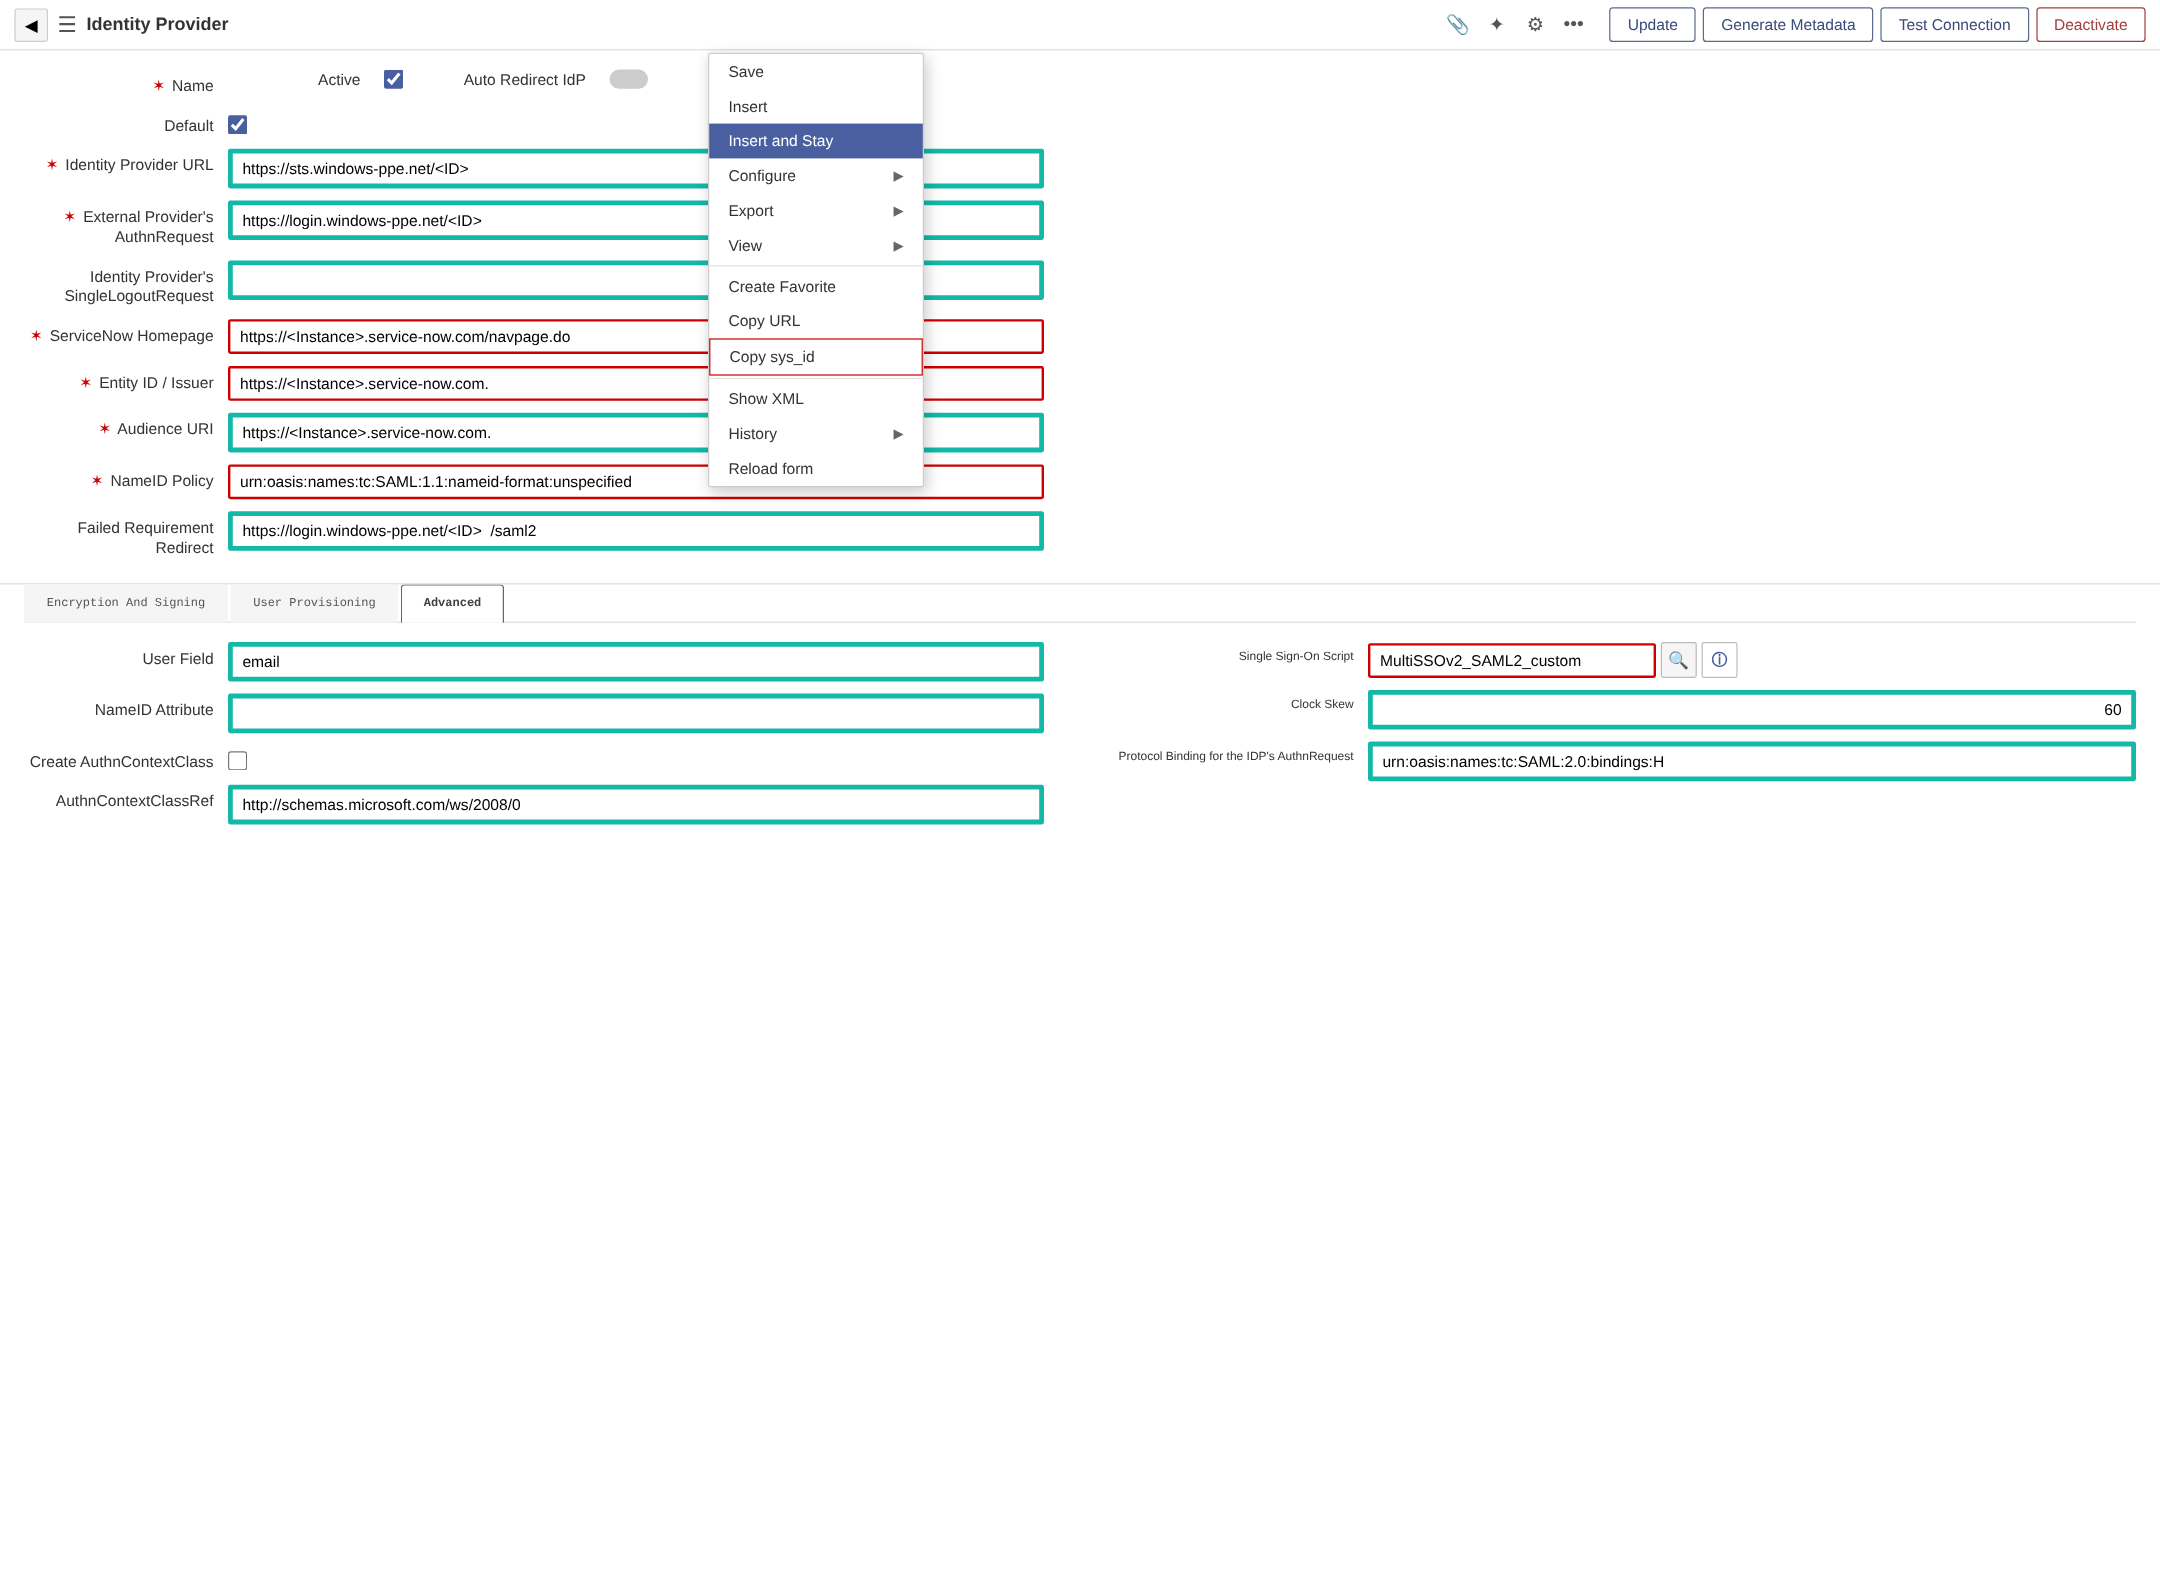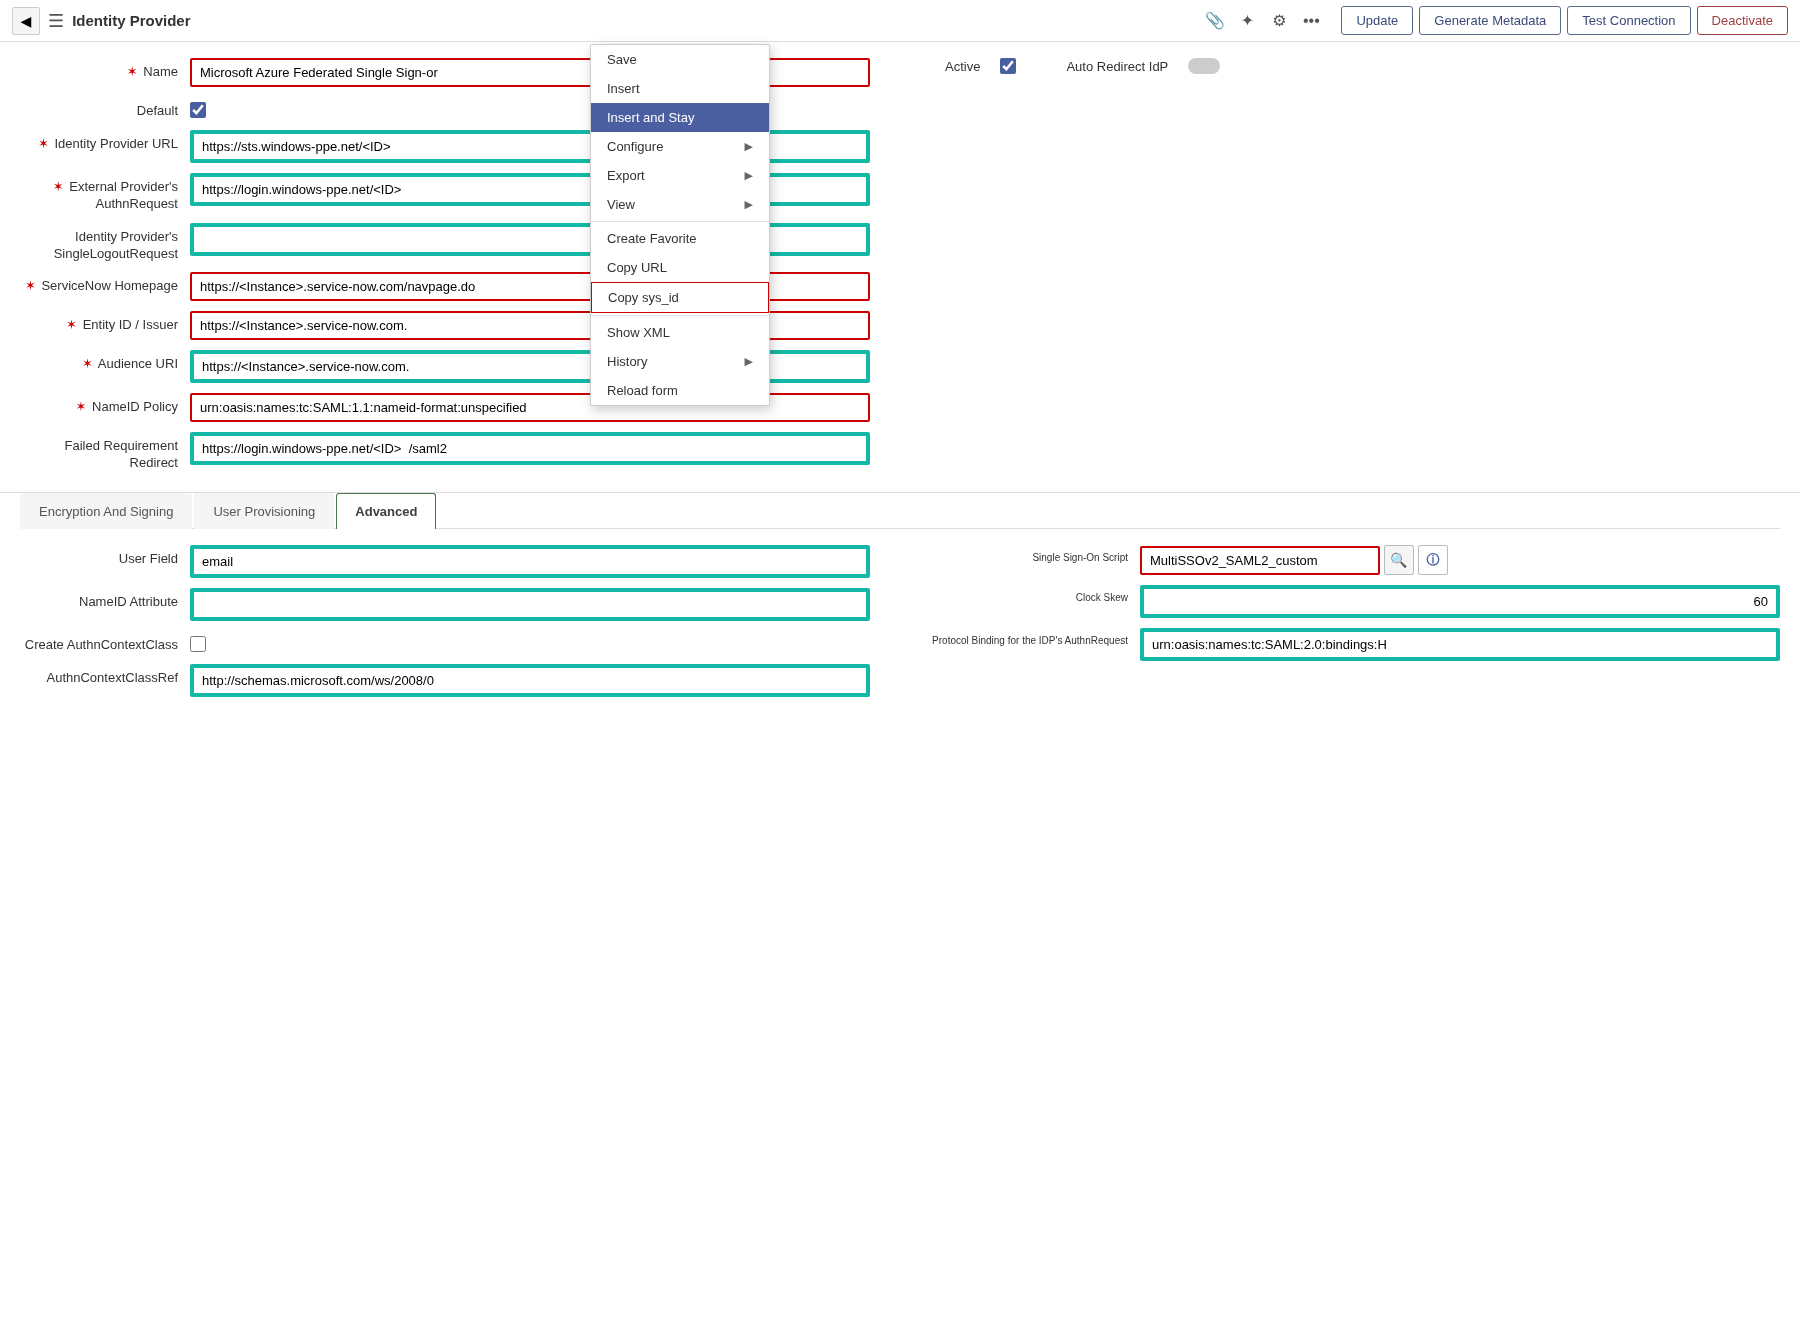--- a/index.html
+++ b/index.html
@@ -119,28 +119,29 @@
       padding: 0 20px;
     }
     .tabs-bar {
       display: flex;
       border-bottom: 1px solid #ddd;
       margin-bottom: 0;
     }
     .tab {
       padding: 10px 18px;
       cursor: pointer;
-      font-size: 13px;
+      font-size: 10px;
       color: #555;
       border: 1px solid transparent;
       border-bottom: none;
       margin-right: 2px;
       margin-bottom: -1px;
       background: #f5f5f5;
       border-radius: 3px 3px 0 0;
+      font-family: Liberation Mono, monospace;
     }
     .tab.active-tab {
       background: #fff;
       border-color: #4a7a4a;
       color: #404040;
       font-weight: bold;
     }
 
     .tab-content {
       padding: 16px 0;
@@ -251,21 +252,20 @@
   </div>
 </div>
 
 <div class="form-area">
 
   <div class="form-row">
     <div class="form-label">
       <span class="required-star">✶</span>
       <span>Name</span>
     </div>
-    <input class="form-control highlighted" style="border: 2px solid rgb(204, 0, 0); width: 340px;" type="text" value="Microsoft Azure Federated Single Sign-or">
     <div style="flex:1; display:flex; align-items:center; gap:20px; padding-left:75px;">
       <span class="active-label">Active</span>
       <input type="checkbox" checked="" style="width: 16px; height: 16px; accent-color: rgb(74, 95, 160);">
       <span style="margin-left:30px;">Auto Redirect IdP</span>
       <span class="toggle-off"></span>
     </div>
   </div>
 
   <div class="form-row">
     <div class="form-label">Default</div>

